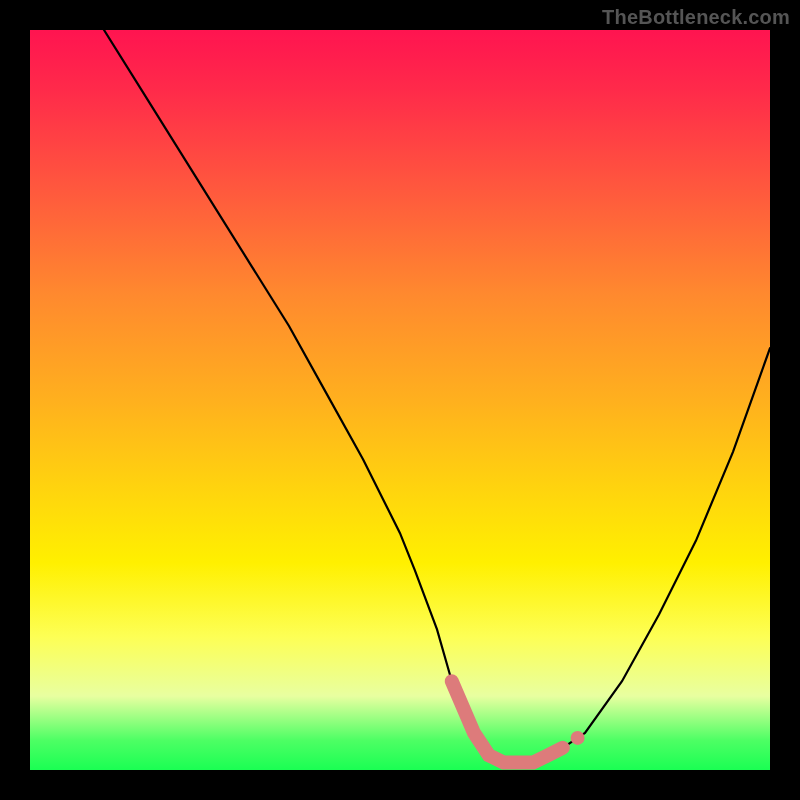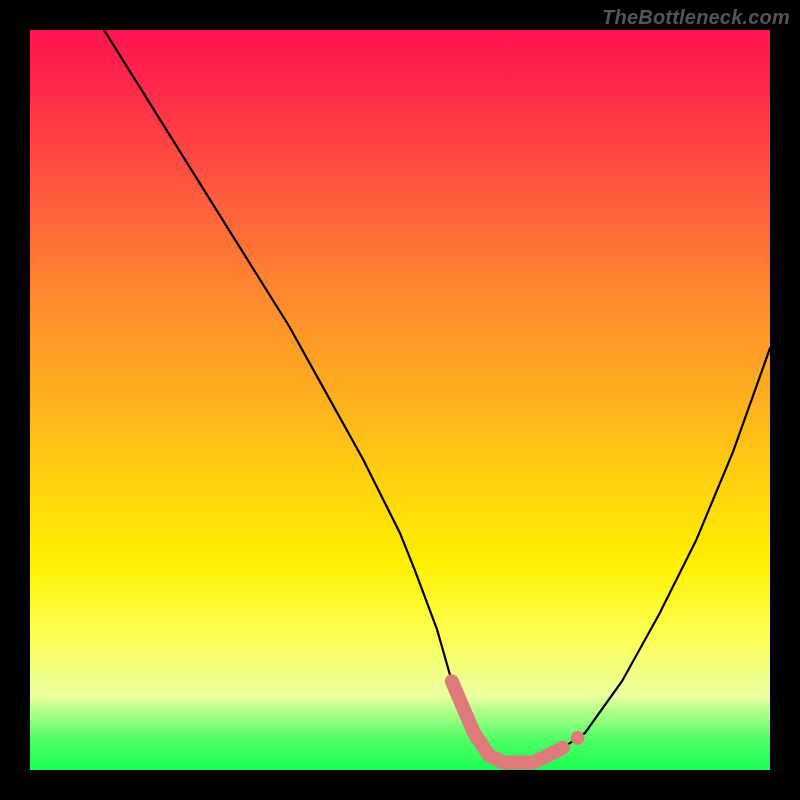--- a/index.html
+++ b/index.html
@@ -9,21 +9,20 @@
     height: 800px;
     overflow: hidden;
     background: #000;
     font-family: Arial, Helvetica, sans-serif;
   }
   .frame {
     position: relative;
     width: 800px;
     height: 588px;
     background: #000;
-    font-style: italic;
   }
   .watermark {
     position: absolute;
     top: 6px;
     right: 10px;
     color: #555;
     font-size: 20px;
     font-weight: 600;
     letter-spacing: 0.2px;
     z-index: 10;

